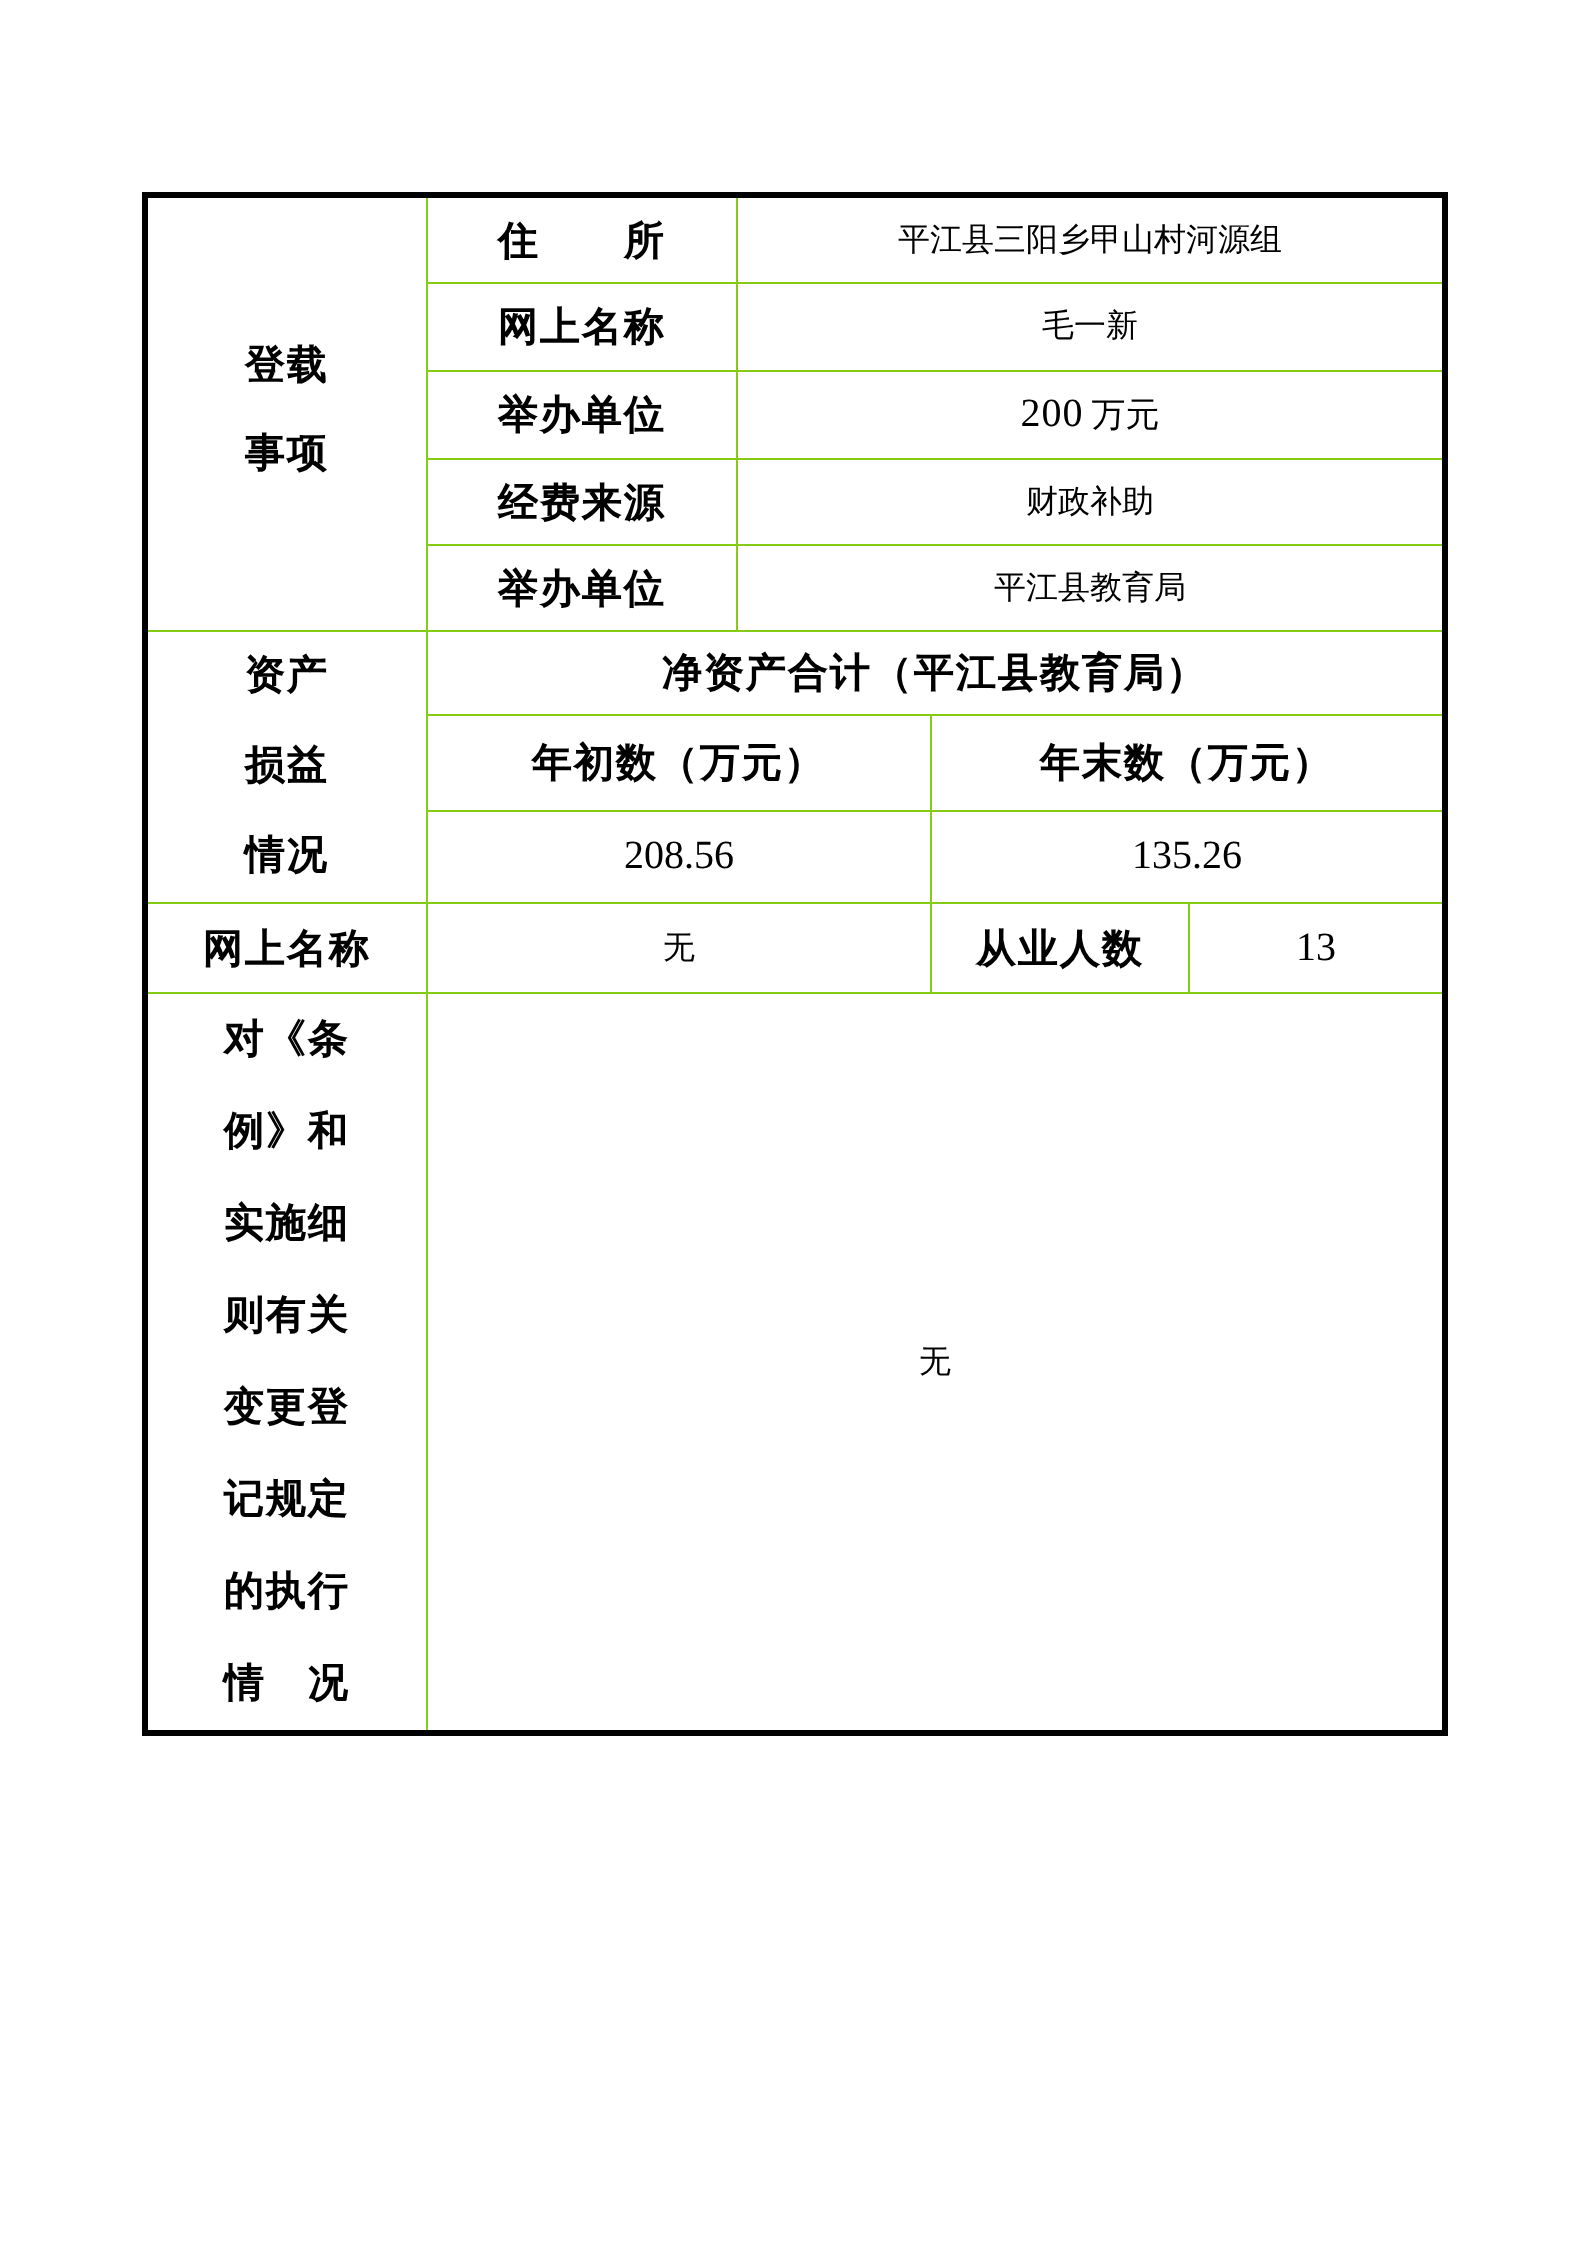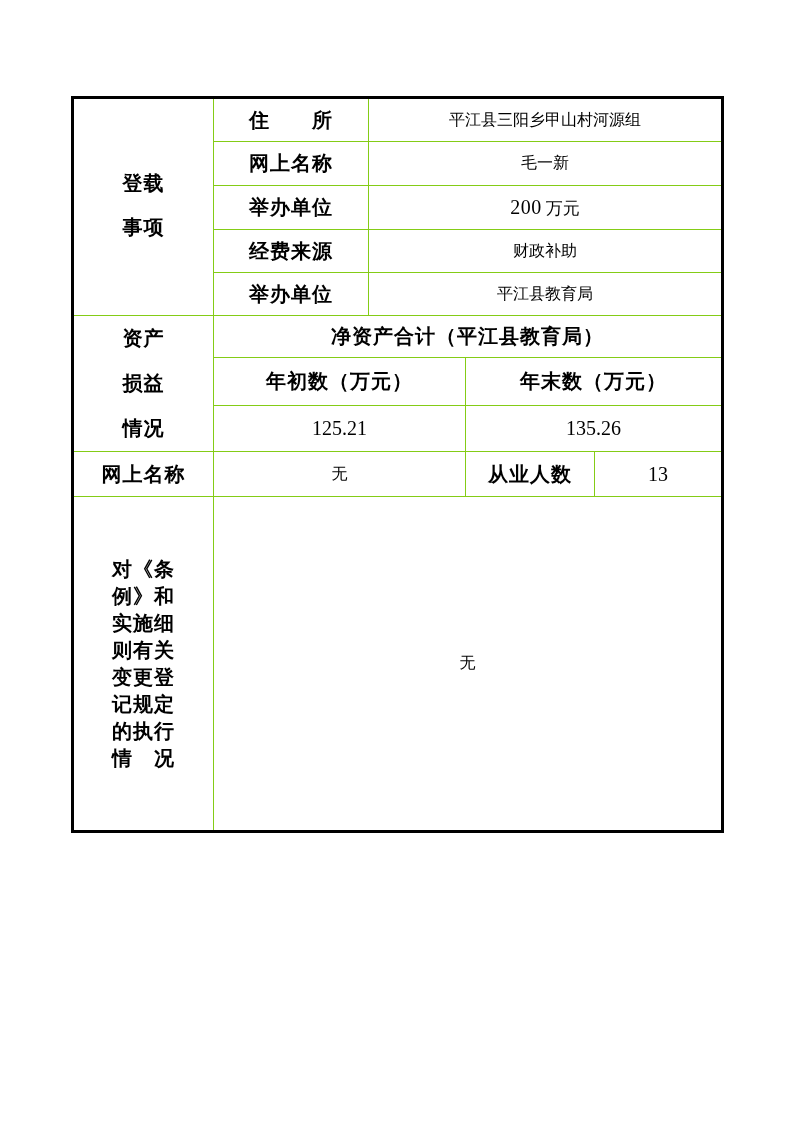--- a/index.html
+++ b/index.html
@@ -48,21 +48,21 @@
   .hdr-top {
     vertical-align: top;
     line-height: 44px;
     font-family: Liberation Mono, monospace;
   }
   .hdr-mid {
     line-height: 45px;
   }
   .hdr-bottom {
     vertical-align: top;
-    line-height: 27px;
+    line-height: 46px;
   }
   
   .val {
     font-size: 16px;
     text-align: center;
     padding-left: 11px;
   }
   .val-top {
     vertical-align: top;
     padding-top: 9px;
@@ -120,21 +120,21 @@
         <td class="lbl hdr-mid" rowspan="3">资产
 损益
 情况</td>
         <td class="lbl" colspan="4">净资产合计（平江县教育局）</td>
       </tr>
       <tr style="height:48px">
         <td class="lbl" colspan="2">年初数（万元）</td>
         <td class="lbl" colspan="2">年末数（万元）</td>
       </tr>
       <tr style="height:46px">
-        <td class="num-cell" colspan="2">125.21</td>
+        <td class="num-cell" colspan="2">208.56</td>
         <td class="num-cell" colspan="2">135.26</td>
       </tr>
       <tr style="height:45px">
         <td class="lbl">网上名称</td>
         <td class="val" colspan="2">无</td>
         <td class="lbl">从业人数</td>
         <td class="num-cell">13</td>
       </tr>
       <tr style="height:335px">
         <td class="lbl hdr-bottom">对《条

